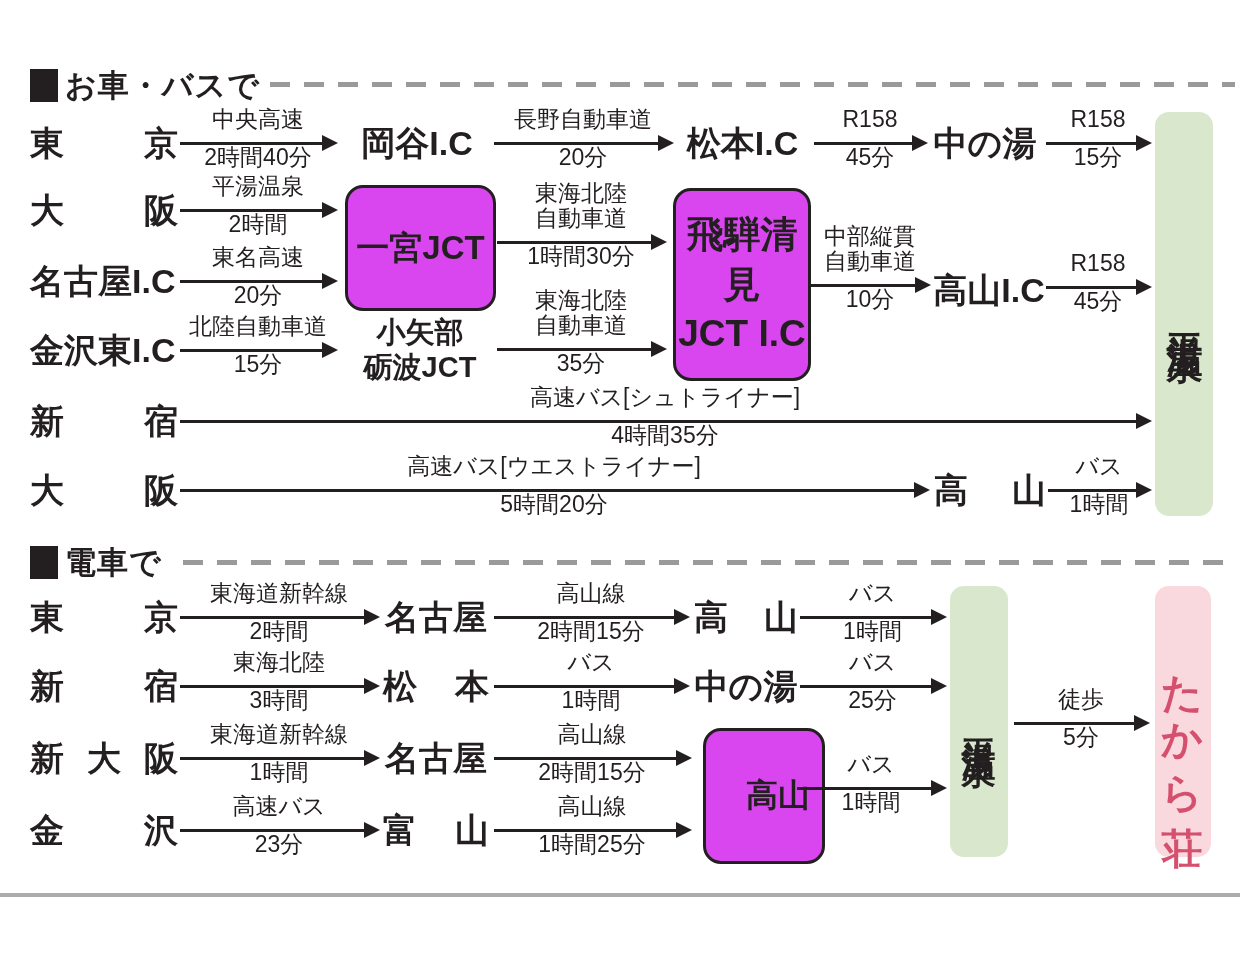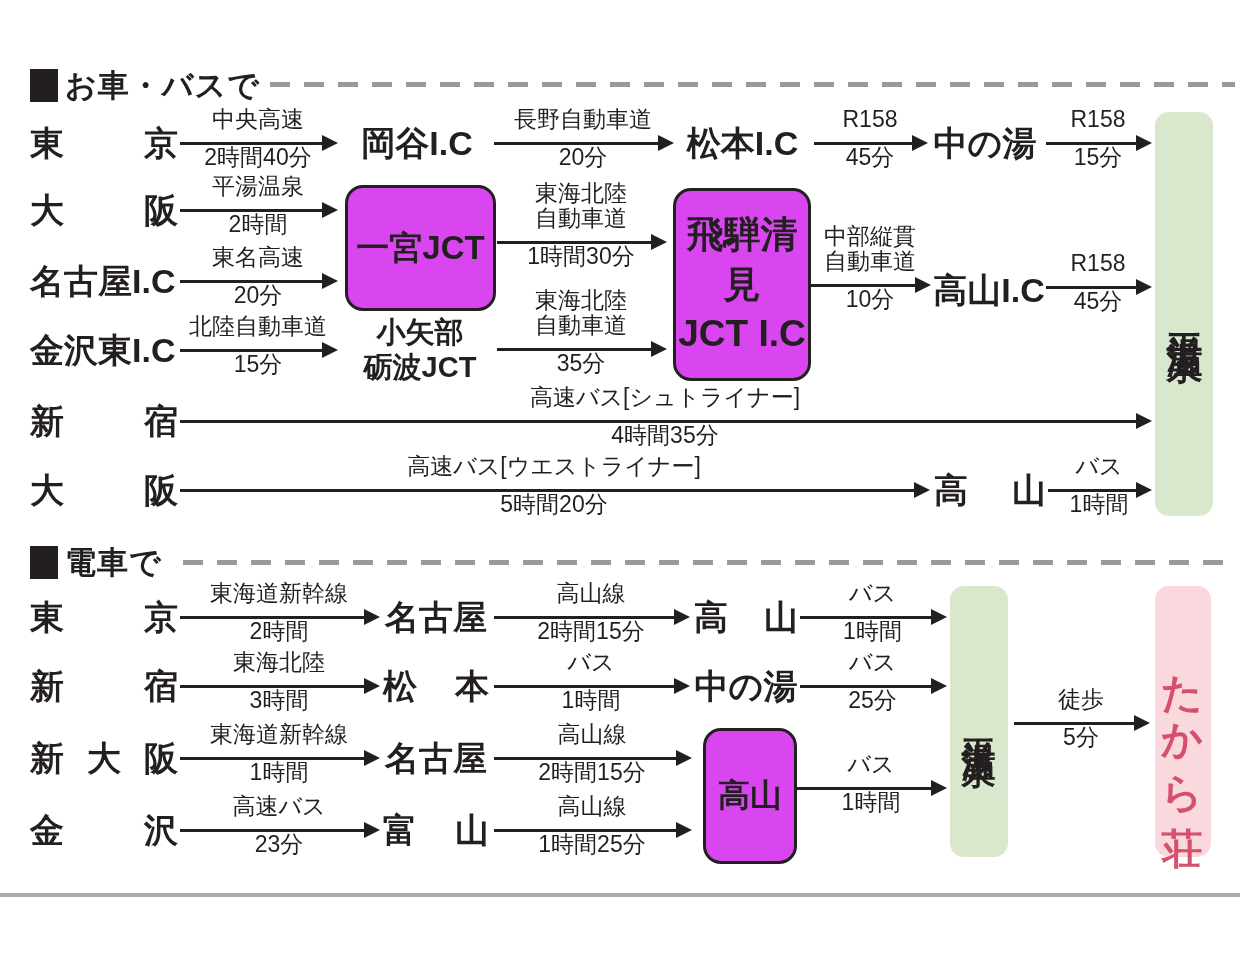--- a/index.html
+++ b/index.html
@@ -265,21 +265,21 @@
       <span>富</span>
       <span>山</span>
     </div>
   <div class="seg" style="left:494px;top:829px;width:196px;">
     <div class="via">高山線</div>
     <div class="bar"></div>
       <i class="head"></i>
     <div class="time">1時間25分</div>
   </div>
 
-  <div class="jct-box" style="left:703px;top:728px;width:88px;height:130px;font-size:32px;">高山</div>
+  <div class="jct-box" style="left:703px;top:728px;width:88px;height:130px;font-size:32px;padding-left:28px;">高山</div>
   <div class="seg" style="left:797px;top:787px;width:148px;">
     <div class="via">バス</div>
     <div class="bar"></div>
       <i class="head"></i>
     <div class="time">1時間</div>
   </div>
 
   <div class="dest-box" style="left:950px;top:586px;width:58px;height:271px;font-size:34px;">平湯温泉</div>
 
   <div class="seg" style="left:1014px;top:722px;width:134px;">

